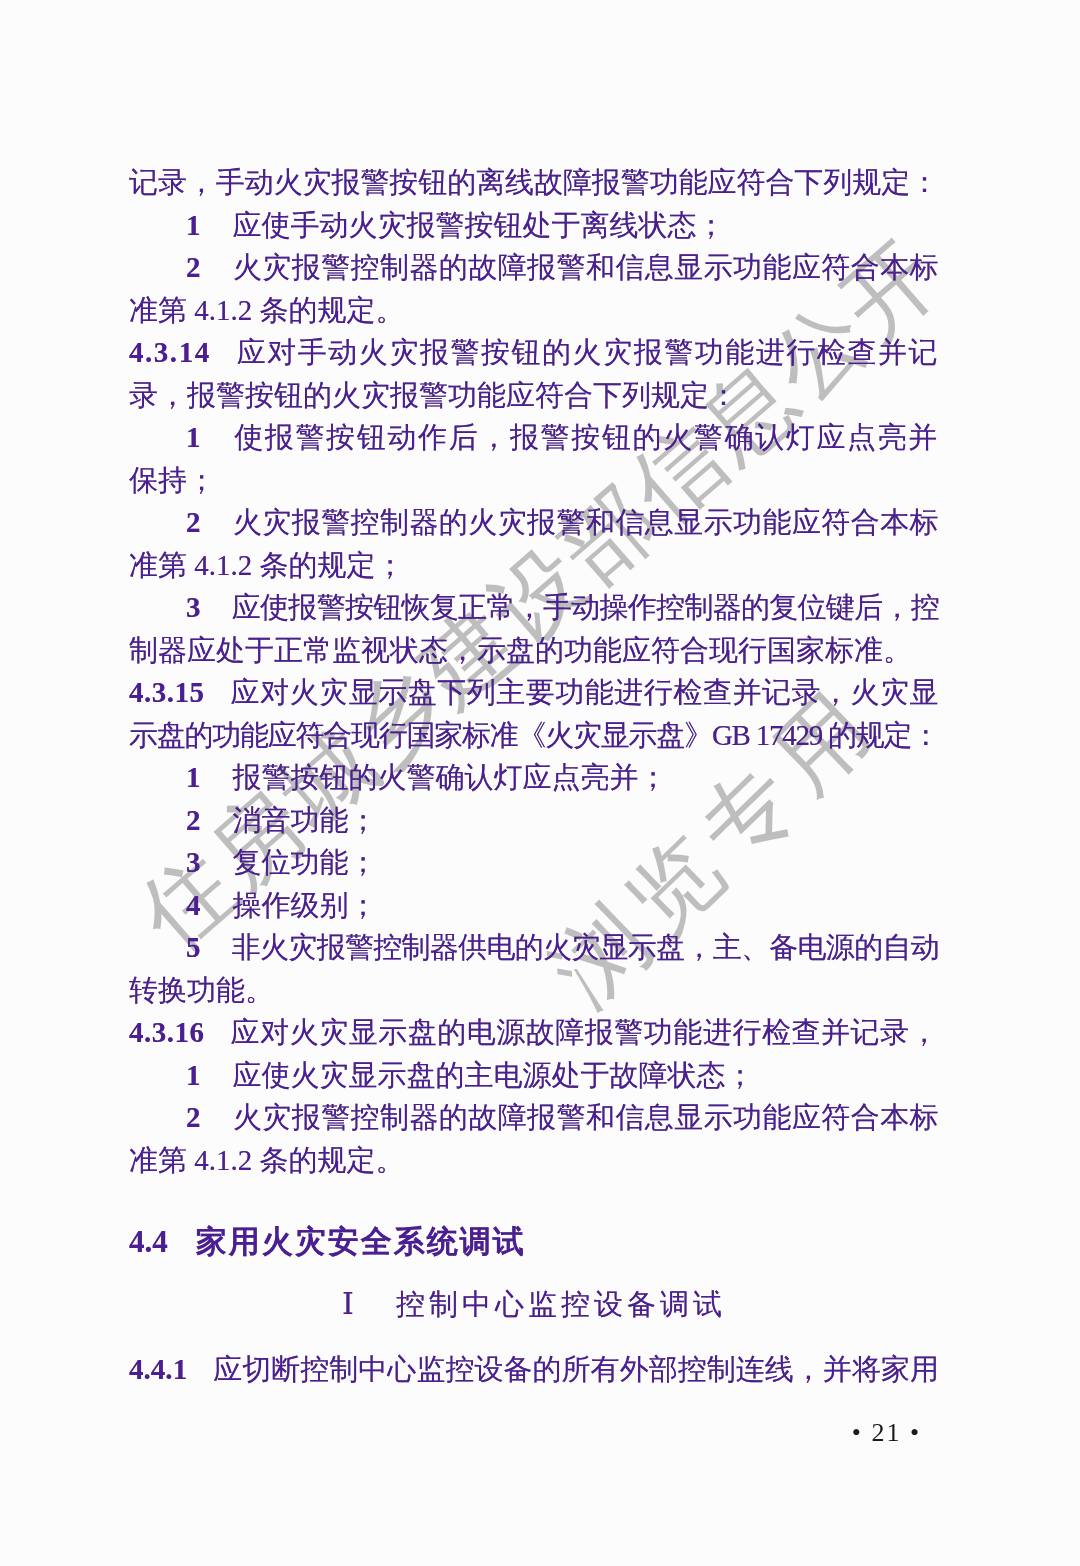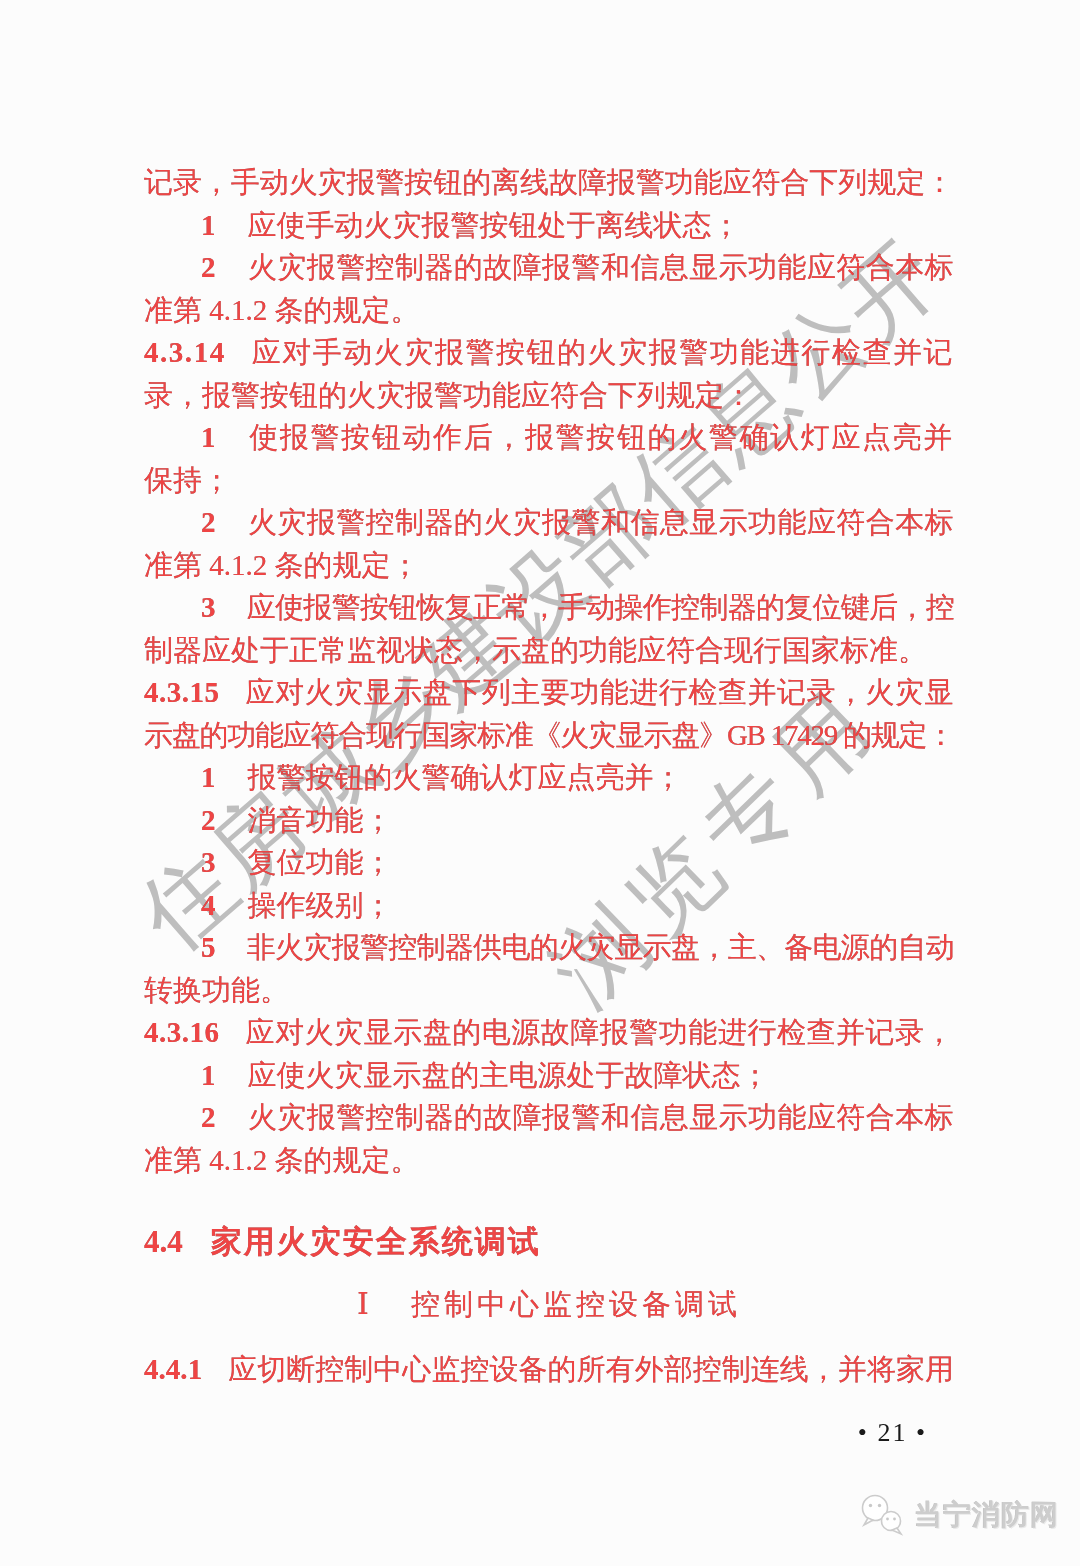--- a/index.html
+++ b/index.html
@@ -16,40 +16,40 @@
     color:#b6b6b6;opacity:.88;
     font-family:"Liberation Serif","DejaVu Serif",serif;
   }
   .wm1{left:540px;top:595px;font-size:90px;letter-spacing:3px;
        transform:translate(-50%,-50%) rotate(-41deg);}
   .wm2{left:716px;top:846px;font-size:90px;letter-spacing:12px;
        transform:translate(-50%,-50%) rotate(-44deg);}
 
   
   .doc{
-    position:absolute;left:144px;top:161px;width:810px;z-index:2;
-    color:#ef4444;font-size:29px;line-height:42.5px;
+    position:absolute;left:129px;top:161px;width:810px;z-index:2;
+    color:#4c1d95;font-size:29px;line-height:42.5px;
     text-shadow:0 0 .4px rgba(0,0,0,.5);
   }
   .line{height:42.5px;}
   .ln{display:inline-block;white-space:nowrap;vertical-align:top;}
   .inum{display:inline-block;margin-left:57px;margin-right:32px;font-weight:700;}
   .snum{display:inline-block;margin-right:26px;font-weight:700;}
 
   .heading{margin-top:39px;line-height:43px;text-align:left;font-size:31px;}
   .hnum{font-weight:700;margin-right:28px;font-family:"Liberation Serif","DejaVu Serif",serif;}
   .htxt{font-weight:700;font-family:"Liberation Sans","DejaVu Sans",sans-serif;letter-spacing:2px;}
 
   .subheading{margin-top:20px;line-height:42px;text-align:center;font-size:29px;}
   .gnum{margin-right:42px;font-size:30px;}
   .gtxt{letter-spacing:4px;}
   .subheading + .line{margin-top:23px;}
 
   .pagenum{
-    position:absolute;z-index:2;top:1418px;right:153px;
+    position:absolute;z-index:2;top:1418px;right:159px;
     font-size:26px;line-height:30px;color:#1a1a1a;letter-spacing:2px;
   }
 
   
   .footer{
     position:absolute;z-index:2;left:858px;top:1492px;
     display:flex;align-items:center;gap:8px;
   }
   .brand{
     font-size:28px;line-height:46px;color:#cdcdcd;
@@ -91,31 +91,14 @@
       <div class="line"><span class="ln"><span class="inum">1</span><span class="txt">应使火灾显示盘的主电源处于故障状态；</span></span></div>
       <div class="line fill"><span class="ln" style="letter-spacing: 0.42px;"><span class="inum">2</span><span class="txt">火灾报警控制器的故障报警和信息显示功能应符合本标</span></span></div>
       <div class="line"><span class="ln"><span class="txt">准第 4.1.2 条的规定。</span></span></div>
       <div class="heading"><span class="hnum">4.4</span><span class="htxt">家用火灾安全系统调试</span></div>
       <div class="subheading"><span class="gnum">Ⅰ</span><span class="gtxt">控制中心监控设备调试</span></div>
       <div class="line fill"><span class="ln" style="letter-spacing: 0.0333333px;"><span class="snum">4.4.1</span><span class="txt">应切断控制中心监控设备的所有外部控制连线，并将家用</span></span></div>
     </main>
 
   <div class="pagenum">• 21 •</div>
 
-  <div class="footer">
-    <svg width="48" height="42" viewBox="0 0 48 42" aria-hidden="true">
-      <g fill="#ffffff" stroke="#cccccc" stroke-width="1.6">
-        <circle cx="17" cy="14" r="12.5"></circle>
-        <path d="M10 24 L6 31 L15 26 Z"></path>
-        <circle cx="33" cy="27" r="9.5"></circle>
-        <path d="M39 34 L43 40 L34 36 Z"></path>
-      </g>
-      <g fill="#c9c9c9" stroke="none">
-        <circle cx="12.5" cy="11.5" r="1.7"></circle>
-        <circle cx="21.5" cy="11.5" r="1.7"></circle>
-        <circle cx="29.5" cy="25" r="1.4"></circle>
-        <circle cx="36.5" cy="25" r="1.4"></circle>
-      </g>
-    </svg>
-    <span class="brand">当宁消防网</span>
-  </div>
 
 </div>
 
 </body></html>

